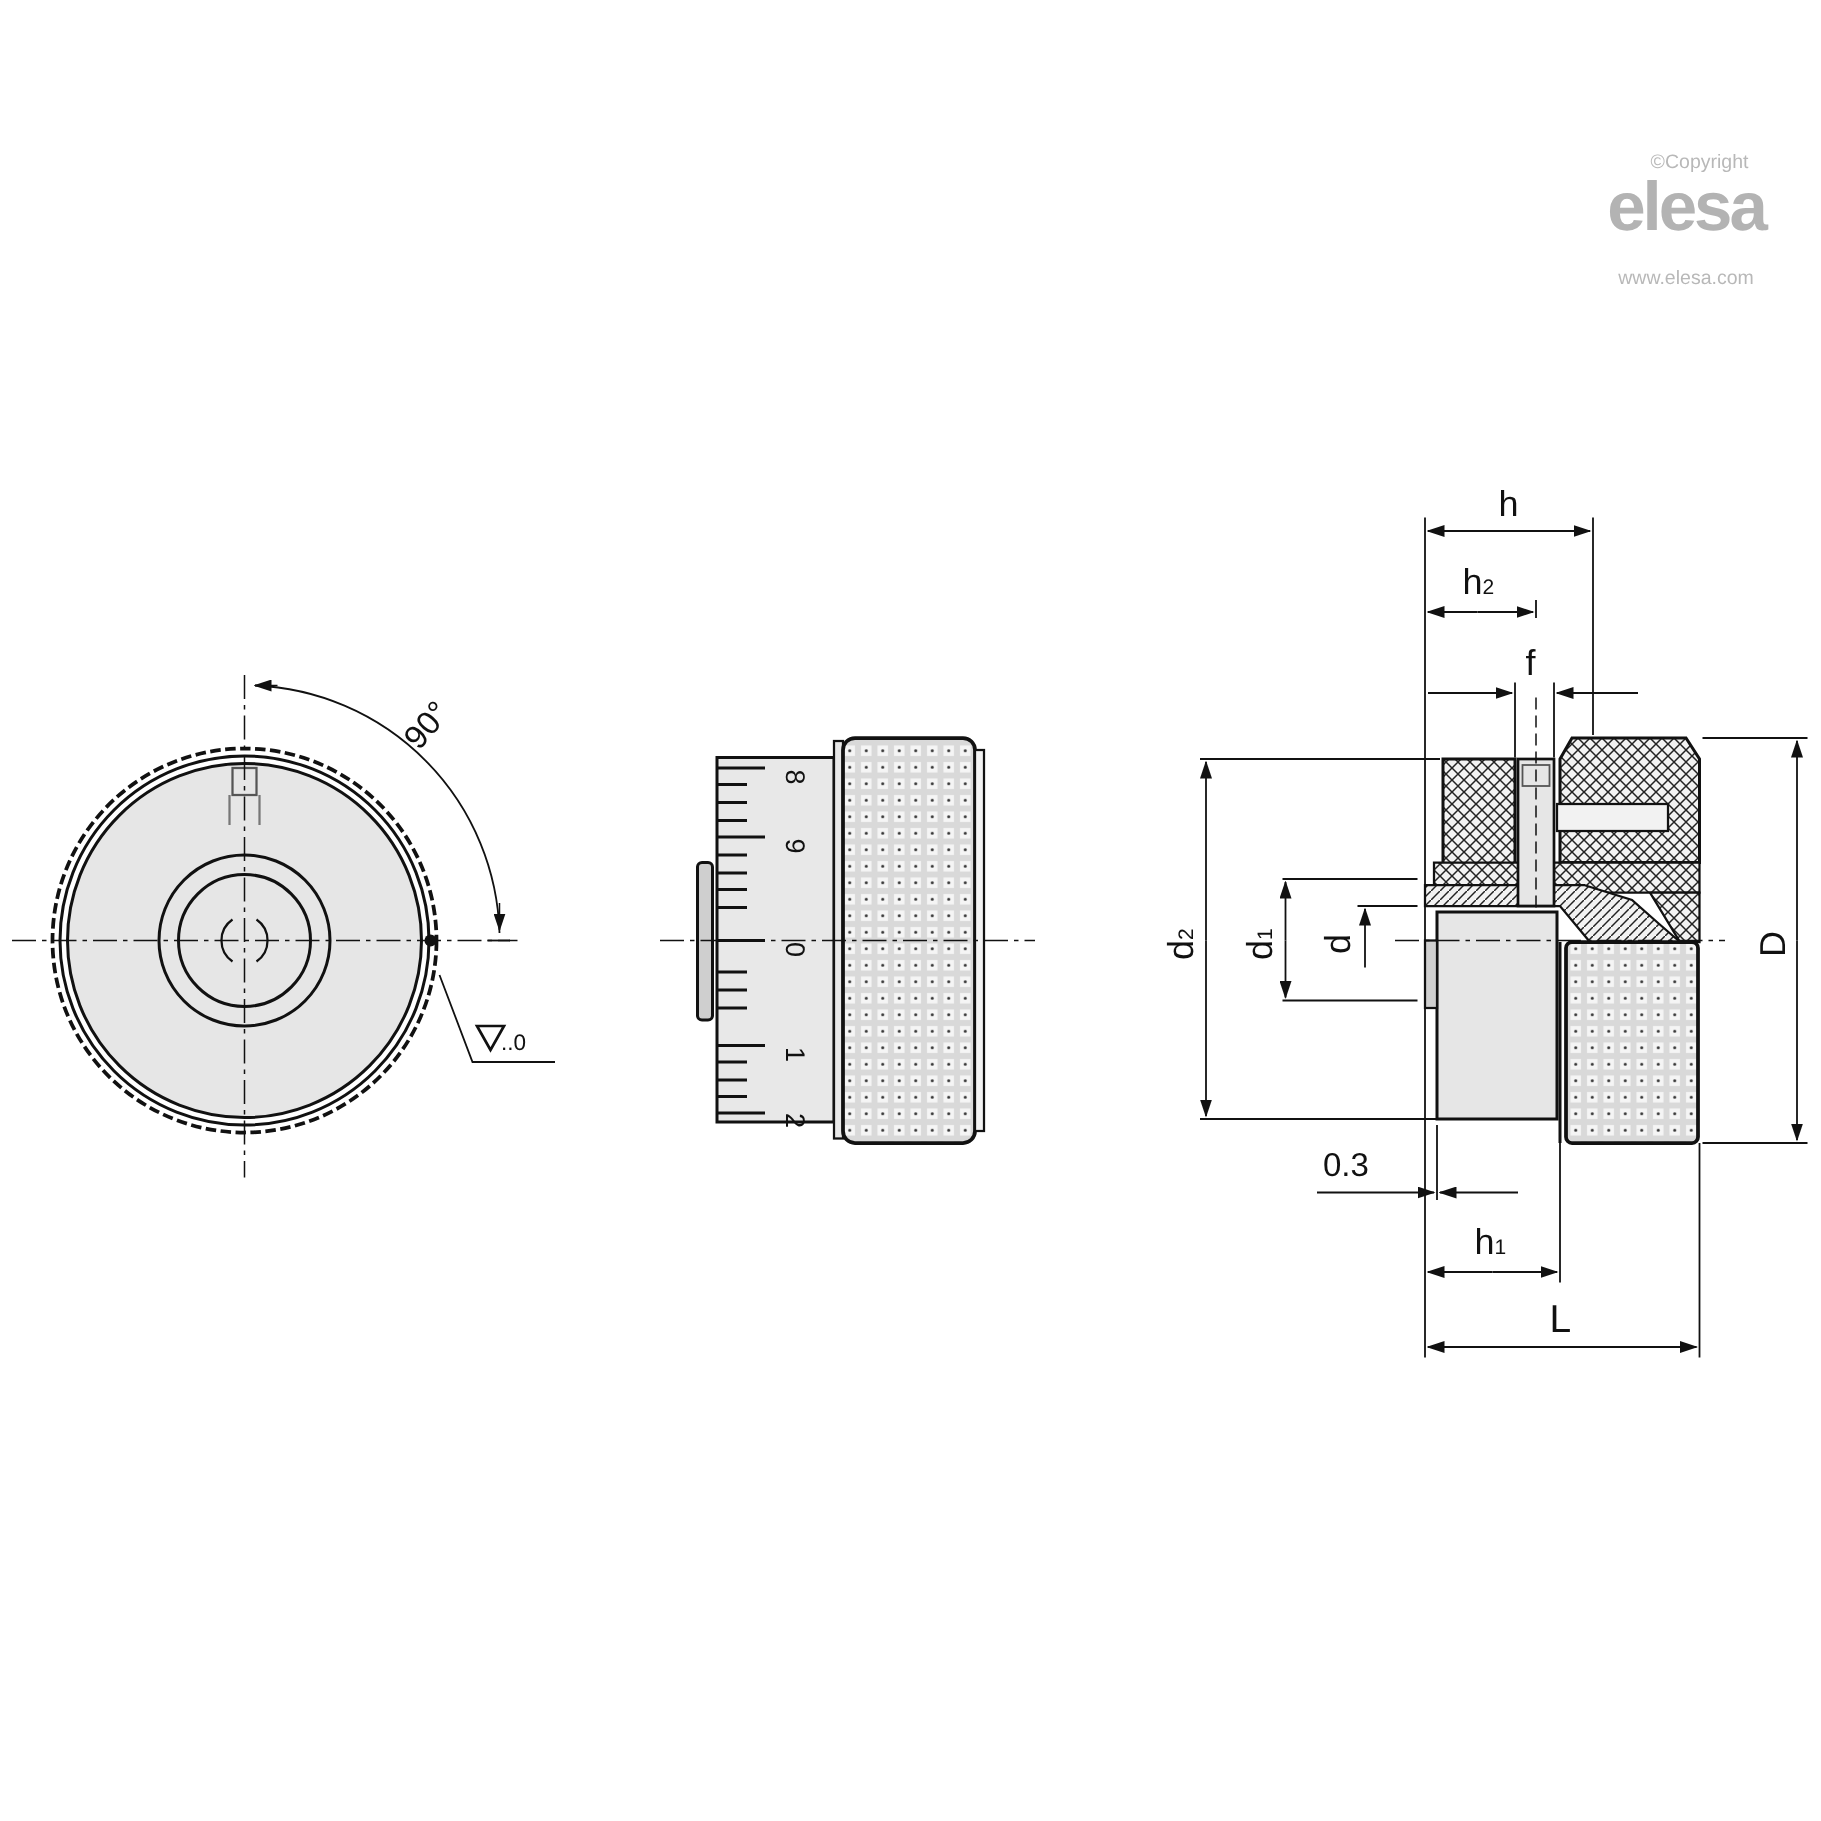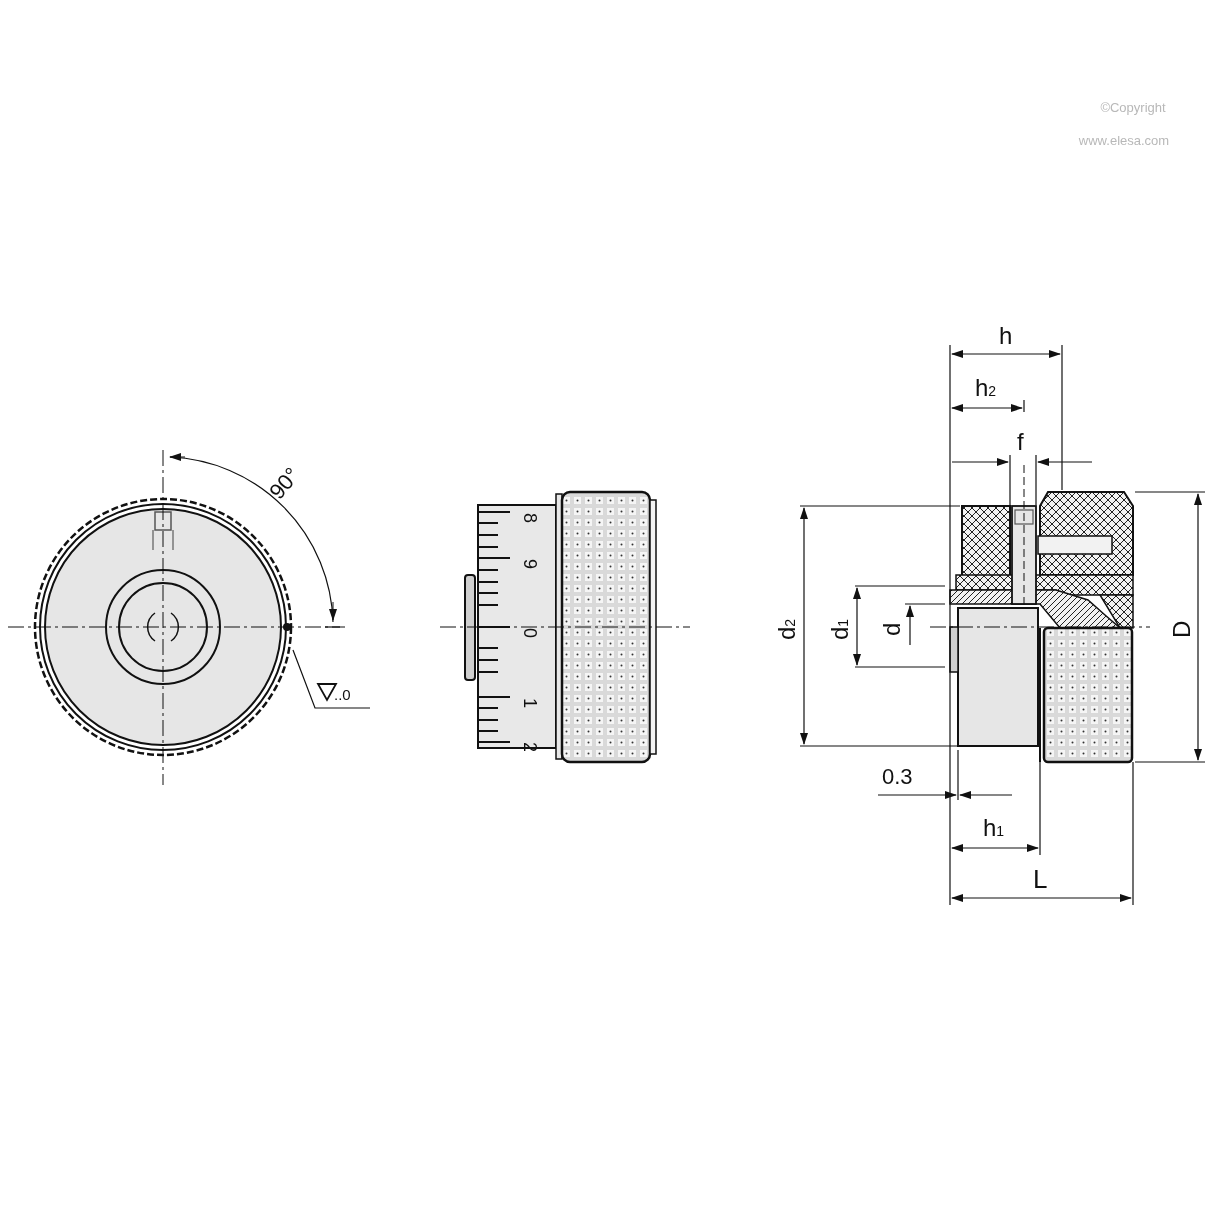--- a/index.html
+++ b/index.html
@@ -9,20 +9,21 @@
   .wm .logo{font-size:46px;font-weight:bold;letter-spacing:-2px;line-height:44px;color:#b3b3b3;}
   .wm .url{font-size:13px;margin-top:18px;}
   svg{position:absolute;left:0;top:0;}
   .lbl{font-family:"Liberation Sans",sans-serif;fill:#111;}
 </style>
 </head>
 <body>
 
 <div class="wm">
   <div class="copy">©Copyright</div>
+  <div class="logo">elesa</div>
   <div class="url">www.elesa.com</div>
 </div>
 
 <svg width="1214" height="1214" viewBox="0 0 1214 1214">
   <defs>
     <pattern id="xhatch" width="8" height="8" patternUnits="userSpaceOnUse">
       <rect width="8" height="8" fill="#f2f2f2"></rect>
       <path d="M0,0 L8,8 M8,0 L0,8" stroke="#222" stroke-width="1"></path>
     </pattern>
     <pattern id="diag" width="6" height="6" patternUnits="userSpaceOnUse">

